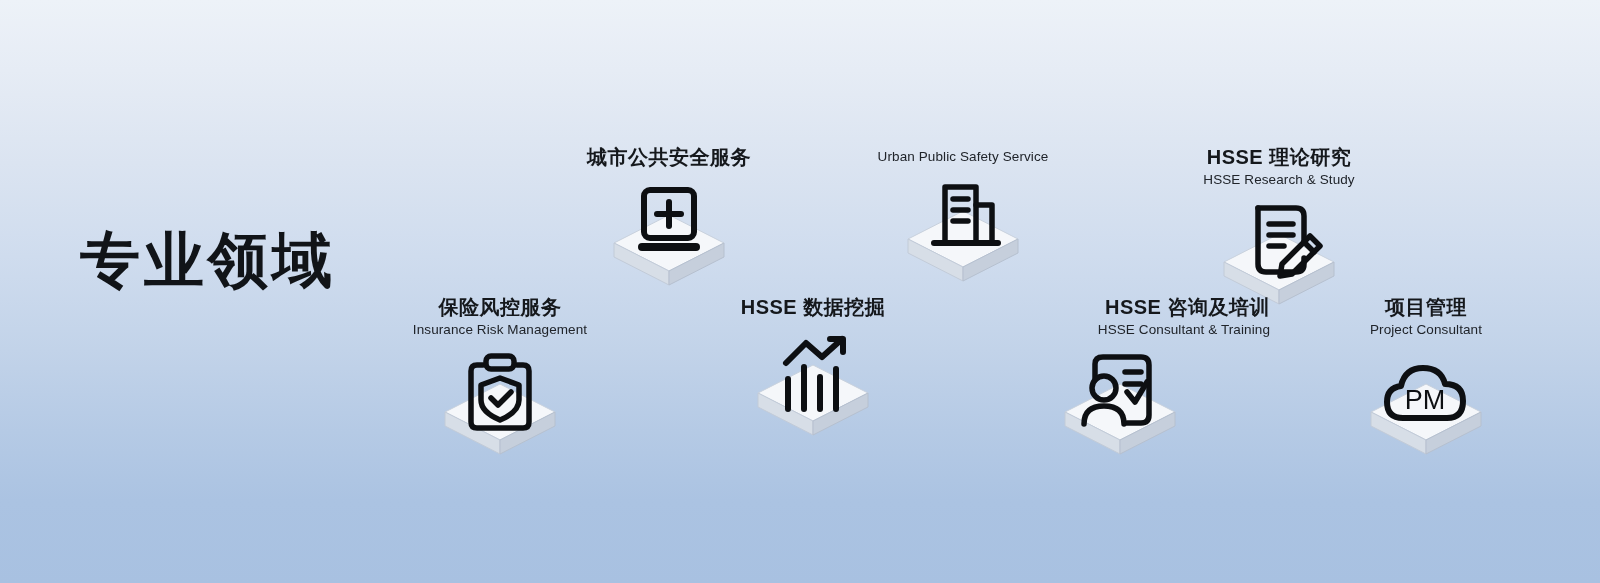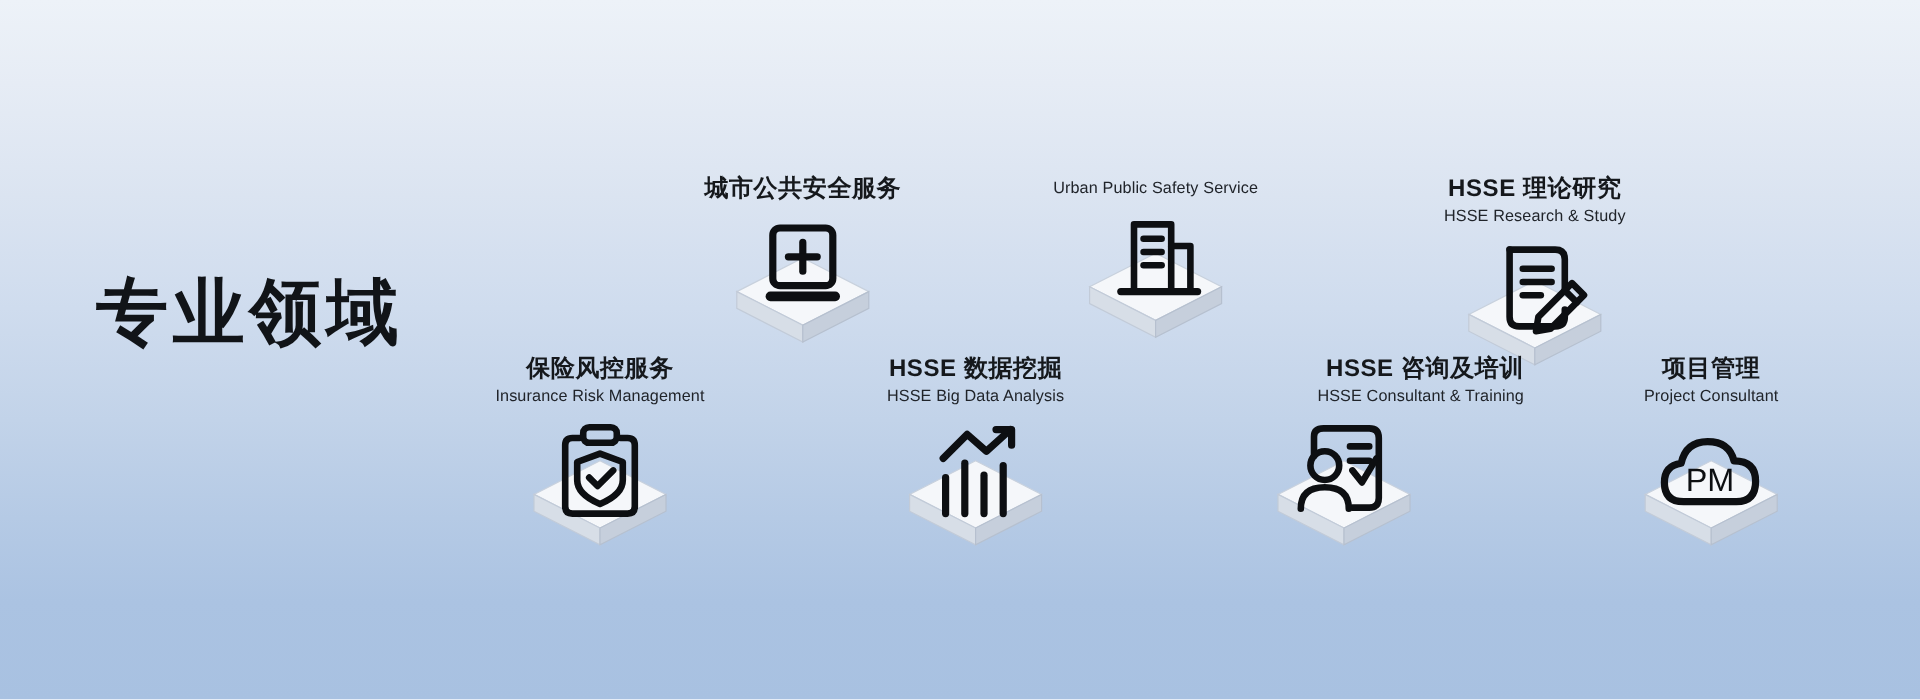--- a/index.html
+++ b/index.html
@@ -205,21 +205,20 @@
       <rect x="51" y="4" width="28" height="13" rx="5"></rect>
       <path d="M65 26 L84 33 L84 48 Q84 60 65 68 Q46 60 46 48 L46 33 Z"></path>
       <polyline points="56,46 63,53 76,40"></polyline>
     </g>
   </svg>
           </div>
         </div>
       </div>
       <div class="item" style="left: 813px; top: 296px;">
         <div class="label-cn">HSSE 数据挖掘</div>
-        <div class="label-en">HSSE Big Data Analysis</div>
         <div class="icon-stack">
           <div class="pedestal">
             <svg xmlns="http://www.w3.org/2000/svg" viewBox="0 0 114 74">
 
     <polygon points="57,2 112,30 57,58 2,30" fill="#f5f7fa" stroke="#c8d1dd" stroke-width="1"></polygon>
 
     <polygon points="2,30 57,58 57,72 2,44" fill="#d7dee7" stroke="#c2cbd8" stroke-width="1"></polygon>
 
     <polygon points="112,30 112,44 57,72 57,58" fill="#c6cfdc" stroke="#b6c0cf" stroke-width="1"></polygon>
   </svg>

